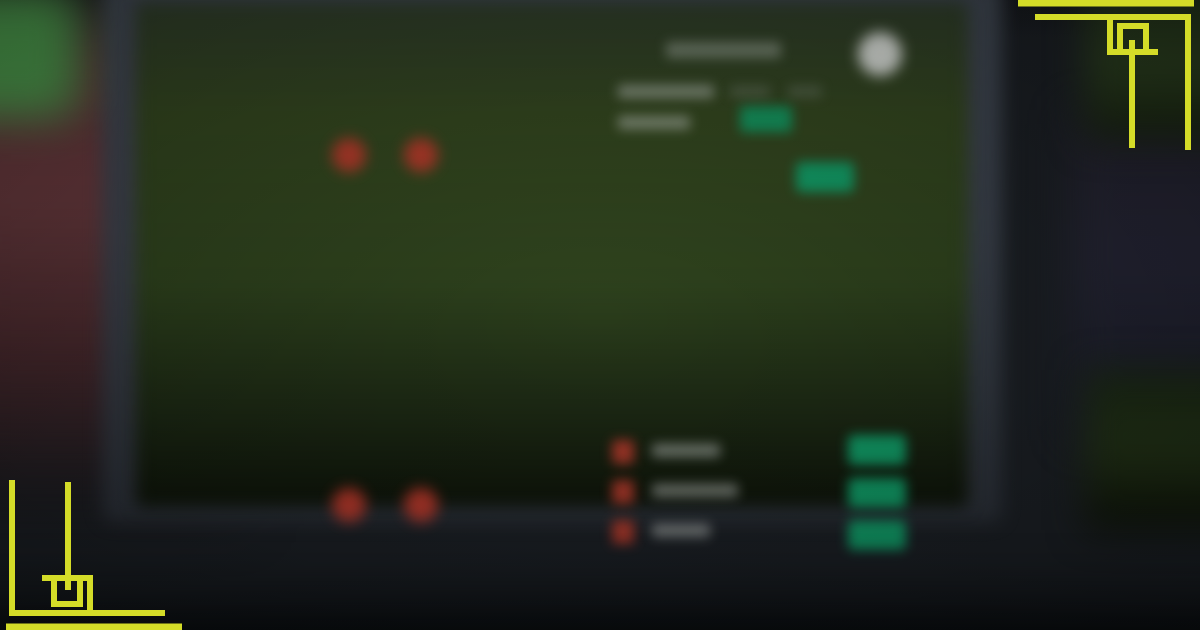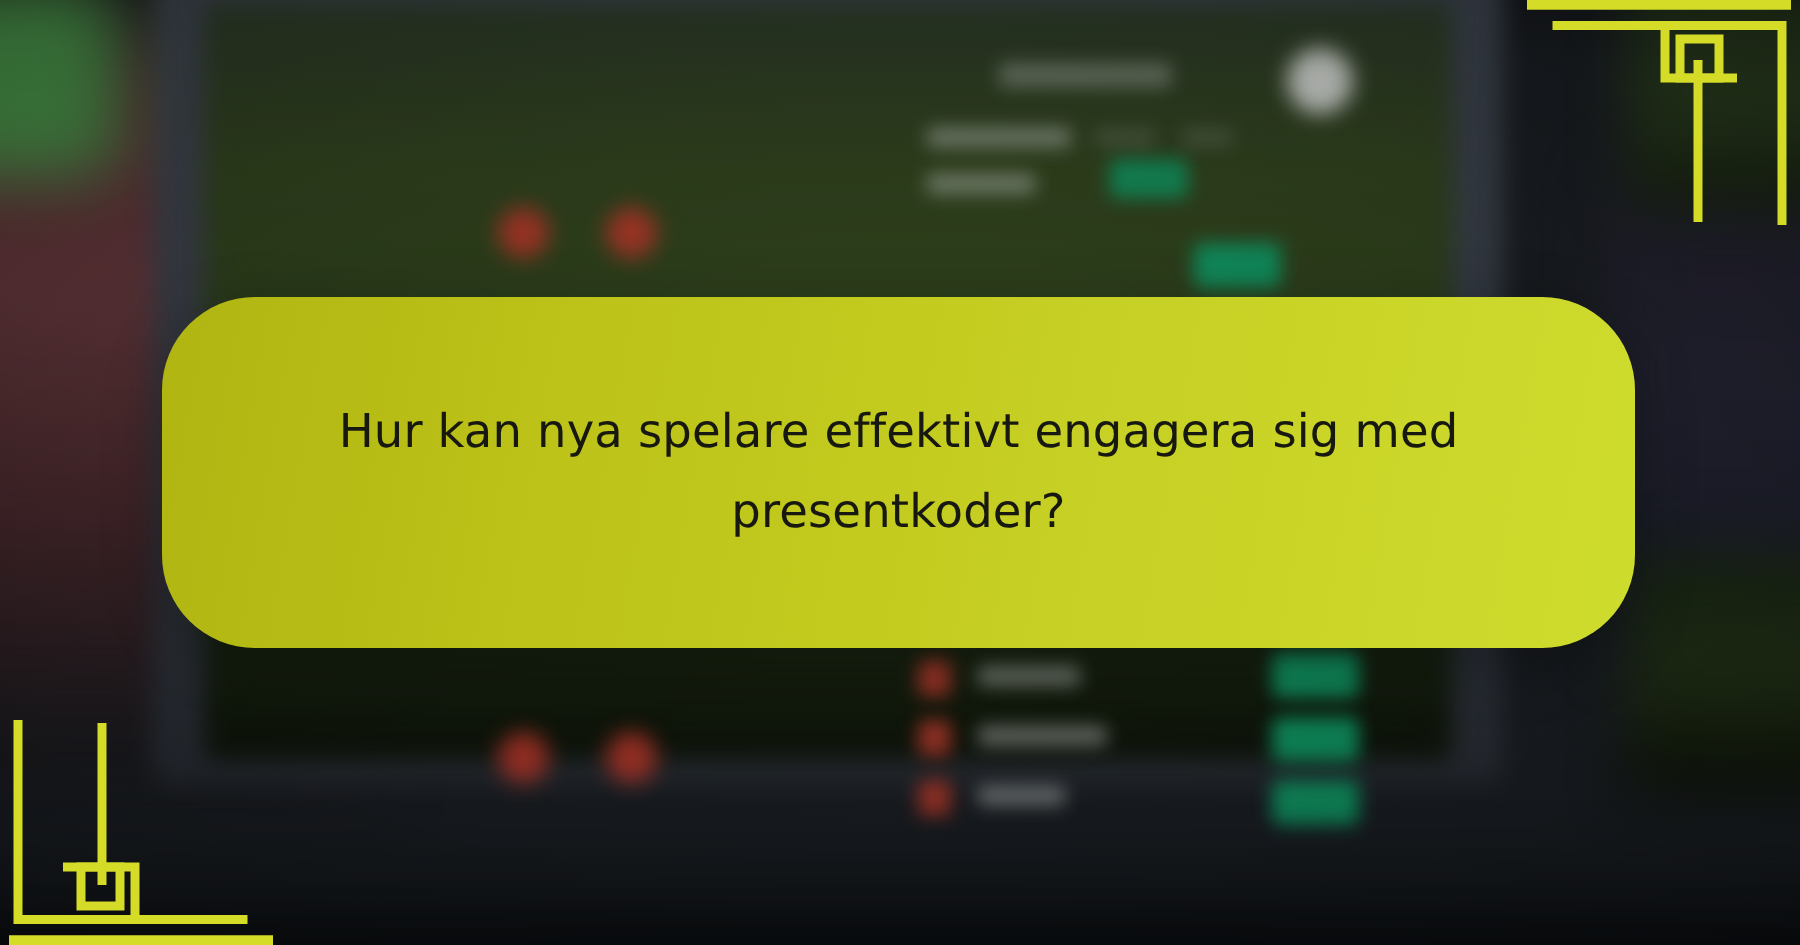--- a/index.html
+++ b/index.html
@@ -262,17 +262,14 @@
   <svg class="deco deco-bl" width="220" height="150" viewBox="0 0 220 150">
     <g fill="none" stroke="#d4dc28" stroke-width="6">
       <path d="M 182 147 L 6 147" stroke-width="7"></path>
       <path d="M 165 133 L 12 133 L 12 0"></path>
       <rect x="54" y="98" width="26" height="26"></rect>
       <path d="M 90 133 L 90 98 L 42 98"></path>
       <path d="M 68 110 L 68 2"></path>
     </g>
   </svg>
 
-  <div id="question-card">
-    <div id="question-text">Hur kan nya spelare effektivt engagera sig med presentkoder?</div>
-  </div>
 
 </div>
 
 </body></html>

